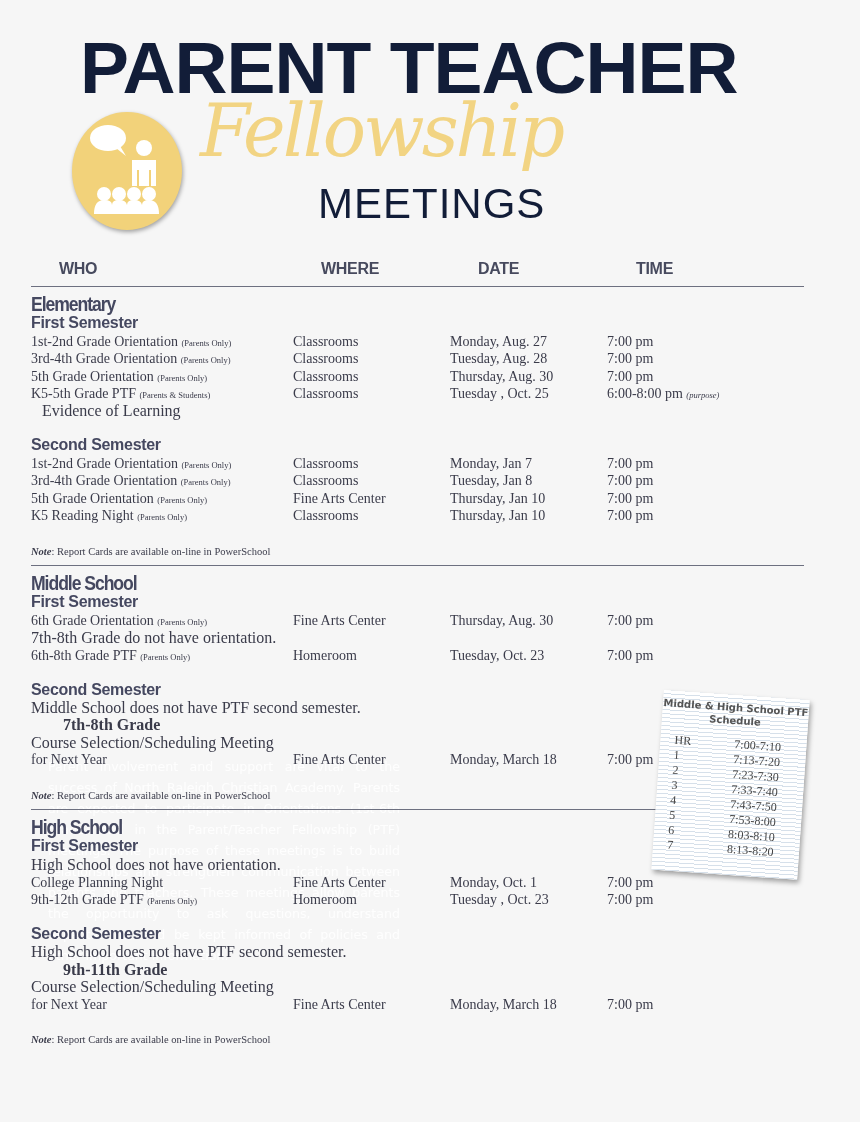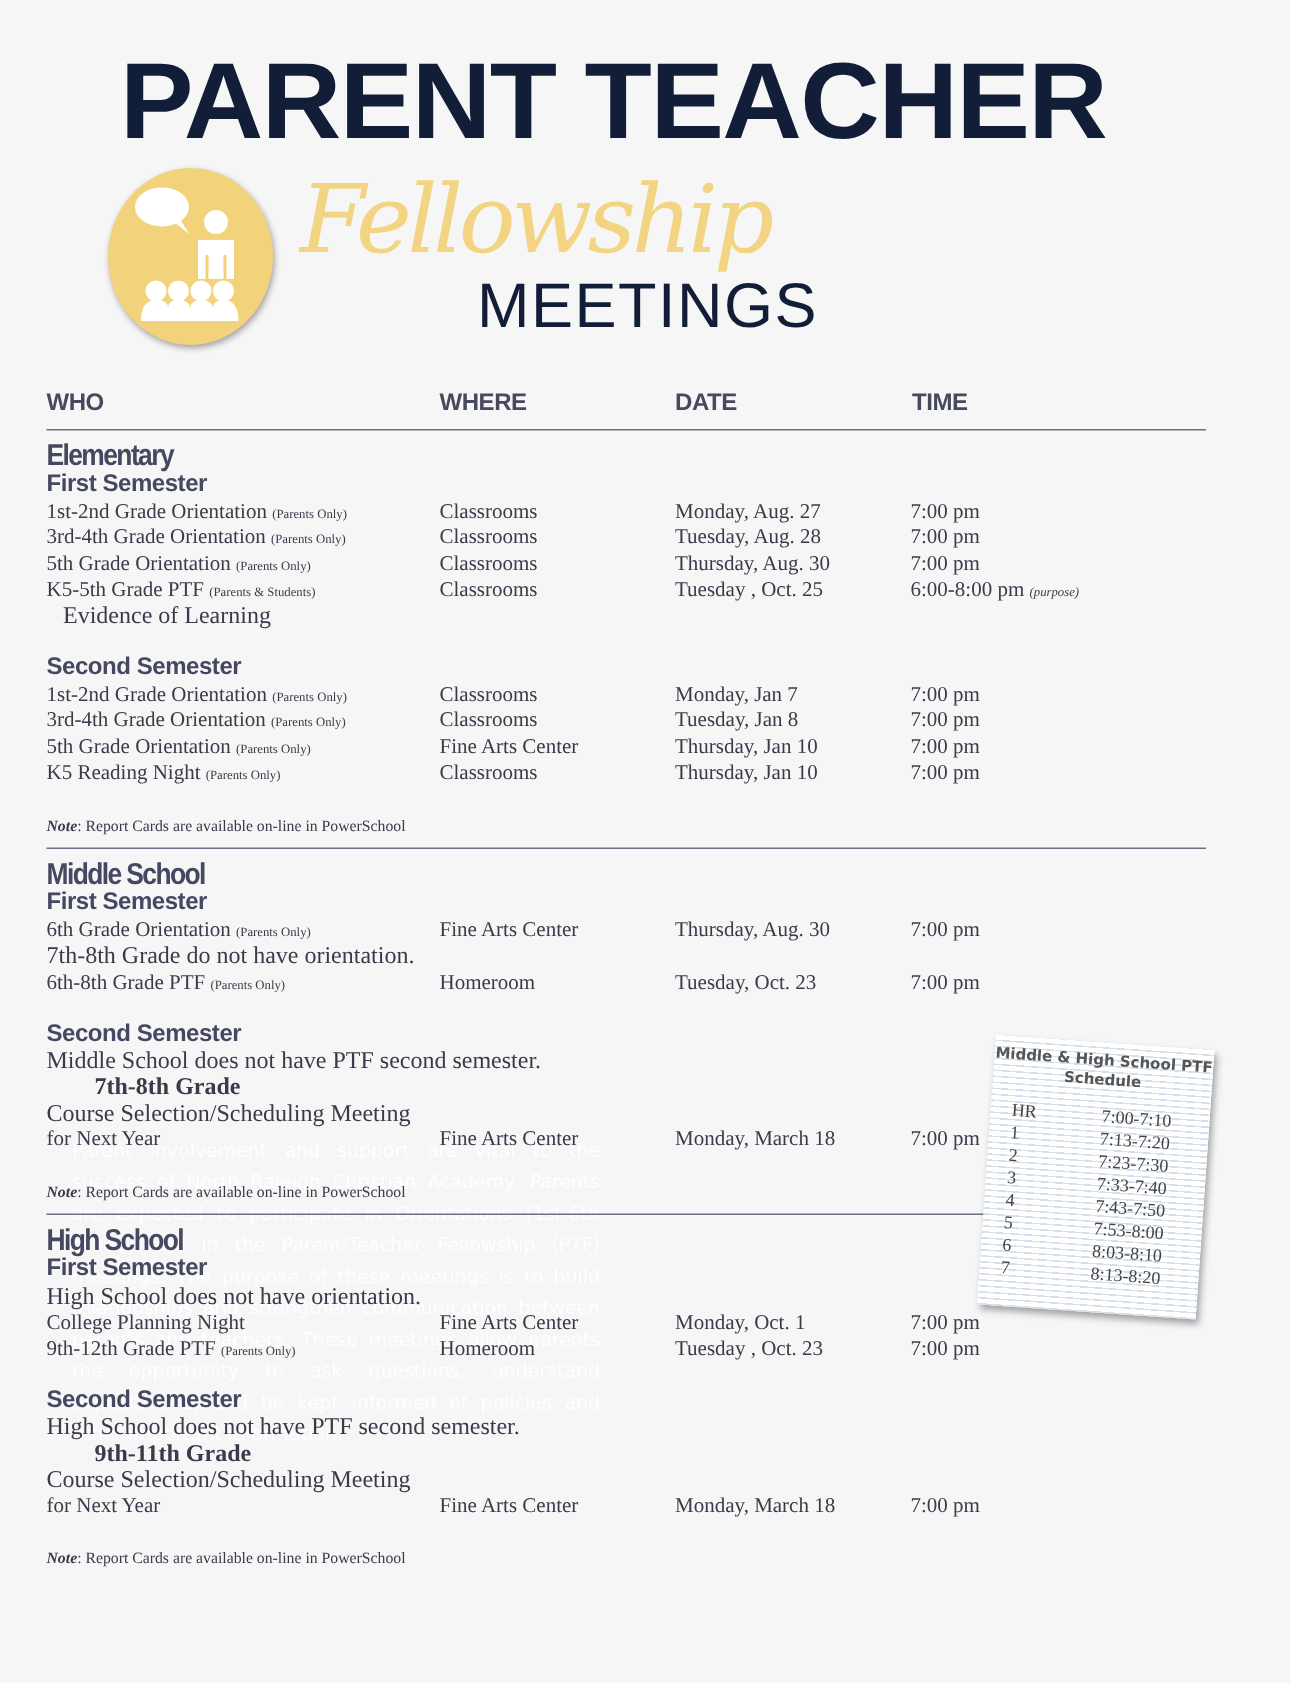--- a/index.html
+++ b/index.html
@@ -8,36 +8,36 @@
     font-family:"Liberation Serif", serif; color:#3a3b4a;
   }
   .abs { position:absolute; }
   
   .title-main {
     left:80px; top:28px; font-family:"Liberation Sans", sans-serif; font-weight:bold;
     font-size:72px; letter-spacing:-1px; color:#121d38; line-height:80px; white-space:nowrap;
     transform:scaleX(1.02); transform-origin:left;
   }
   .title-script {
-    left:200px; top:92px; font-family:"DejaVu Serif", serif; font-style:italic;
-    font-size:63px; color:#f2d27a; opacity:0.92; line-height:110px; letter-spacing:-3px;
+    left:200px; top:76px; font-family:"DejaVu Serif", serif; font-style:italic;
+    font-size:72px; color:#f2d27a; opacity:0.92; line-height:110px; letter-spacing:-3px;
     white-space:nowrap;
   }
   .title-sub {
     left:318px; top:180px; font-family:"Liberation Sans", sans-serif; font-size:42px;
     color:#121d38; line-height:48px; letter-spacing:1px; white-space:nowrap;
   }
   .logo {
     left:72px; top:112px; width:110px; height:118px; border-radius:50%;
     background:#f2d27a; box-shadow:1px 2px 4px rgba(0,0,0,0.35);
   }
   
   .colhead {
     top:260px; font-family:"Liberation Sans", sans-serif; font-weight:bold; font-size:16px;
-    color:#474a5e; letter-spacing:-0.3px;
+    color:#474a5e; letter-spacing:-0.3px;margin-left:28px;
   }
   .rule { left:31px; width:773px; height:1px; background:#6d7080; }
   .sec-title {
     left:31px; font-family:"Liberation Sans", sans-serif; font-weight:bold; font-size:20px;
     color:#454860; letter-spacing:-1.2px; transform:scaleX(0.88); transform-origin:left;
     line-height:22px; white-space:nowrap;
   }
   .sem {
     left:31px; font-family:"Liberation Sans", sans-serif; font-weight:bold; font-size:16px;
     color:#454860; line-height:18px; white-space:nowrap; letter-spacing:-0.3px;

